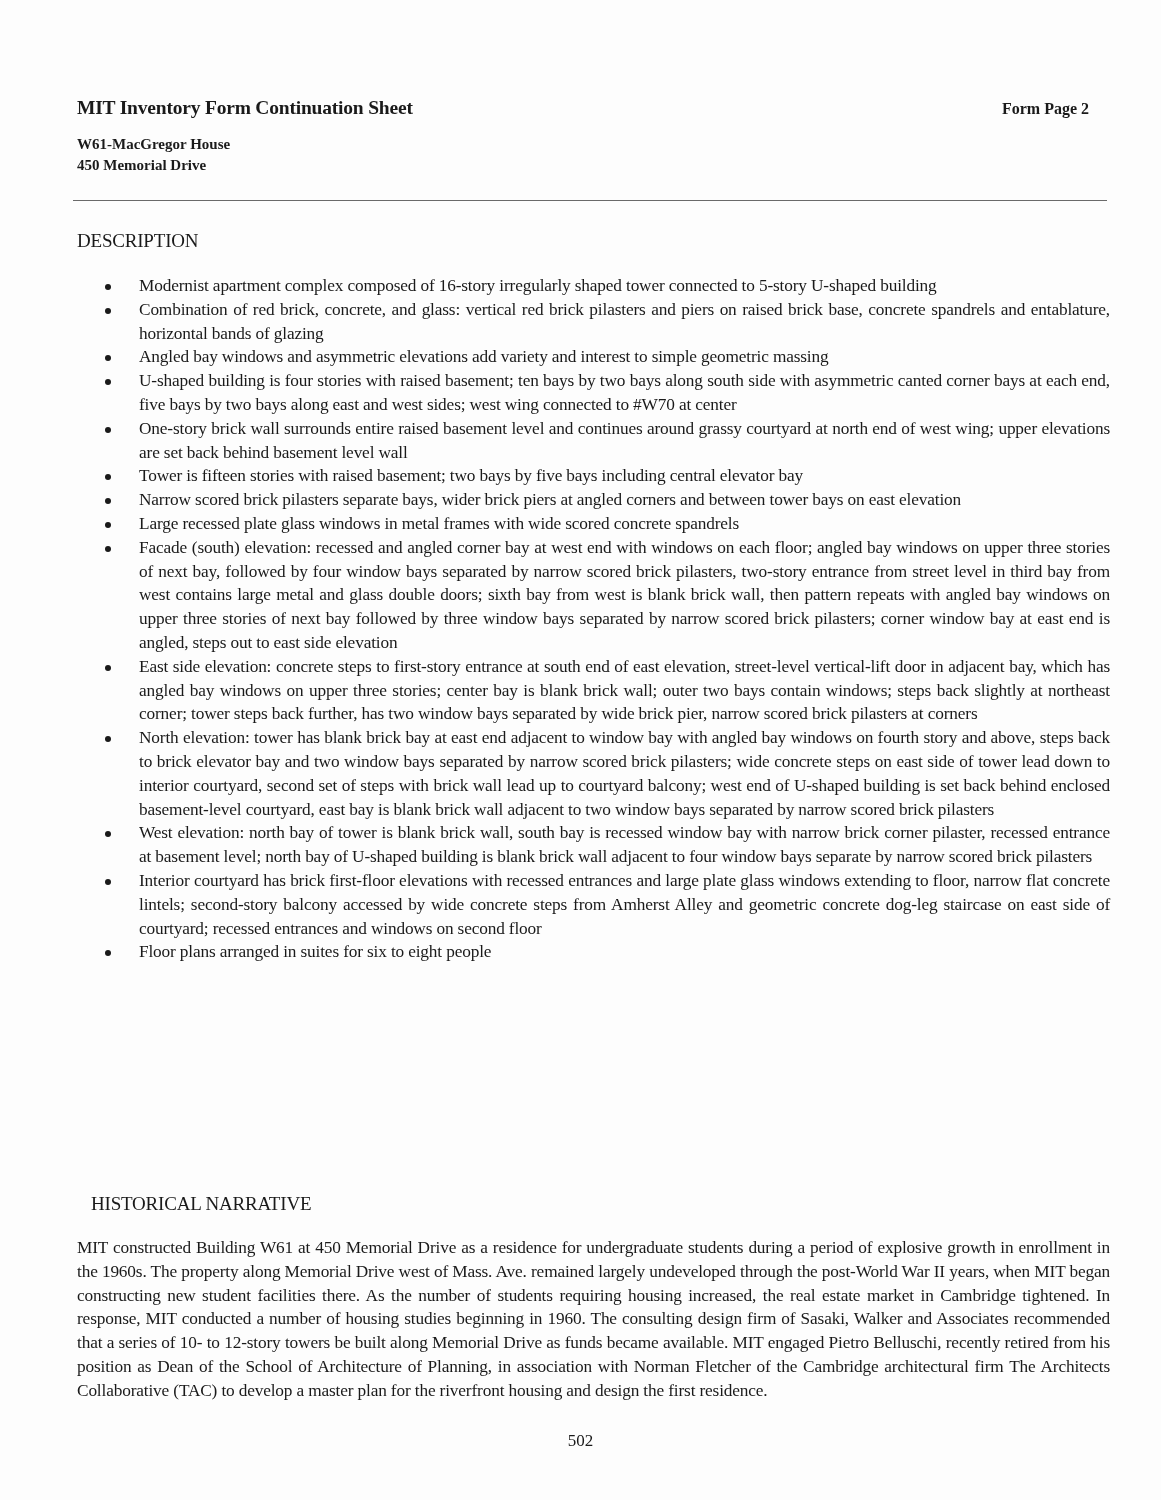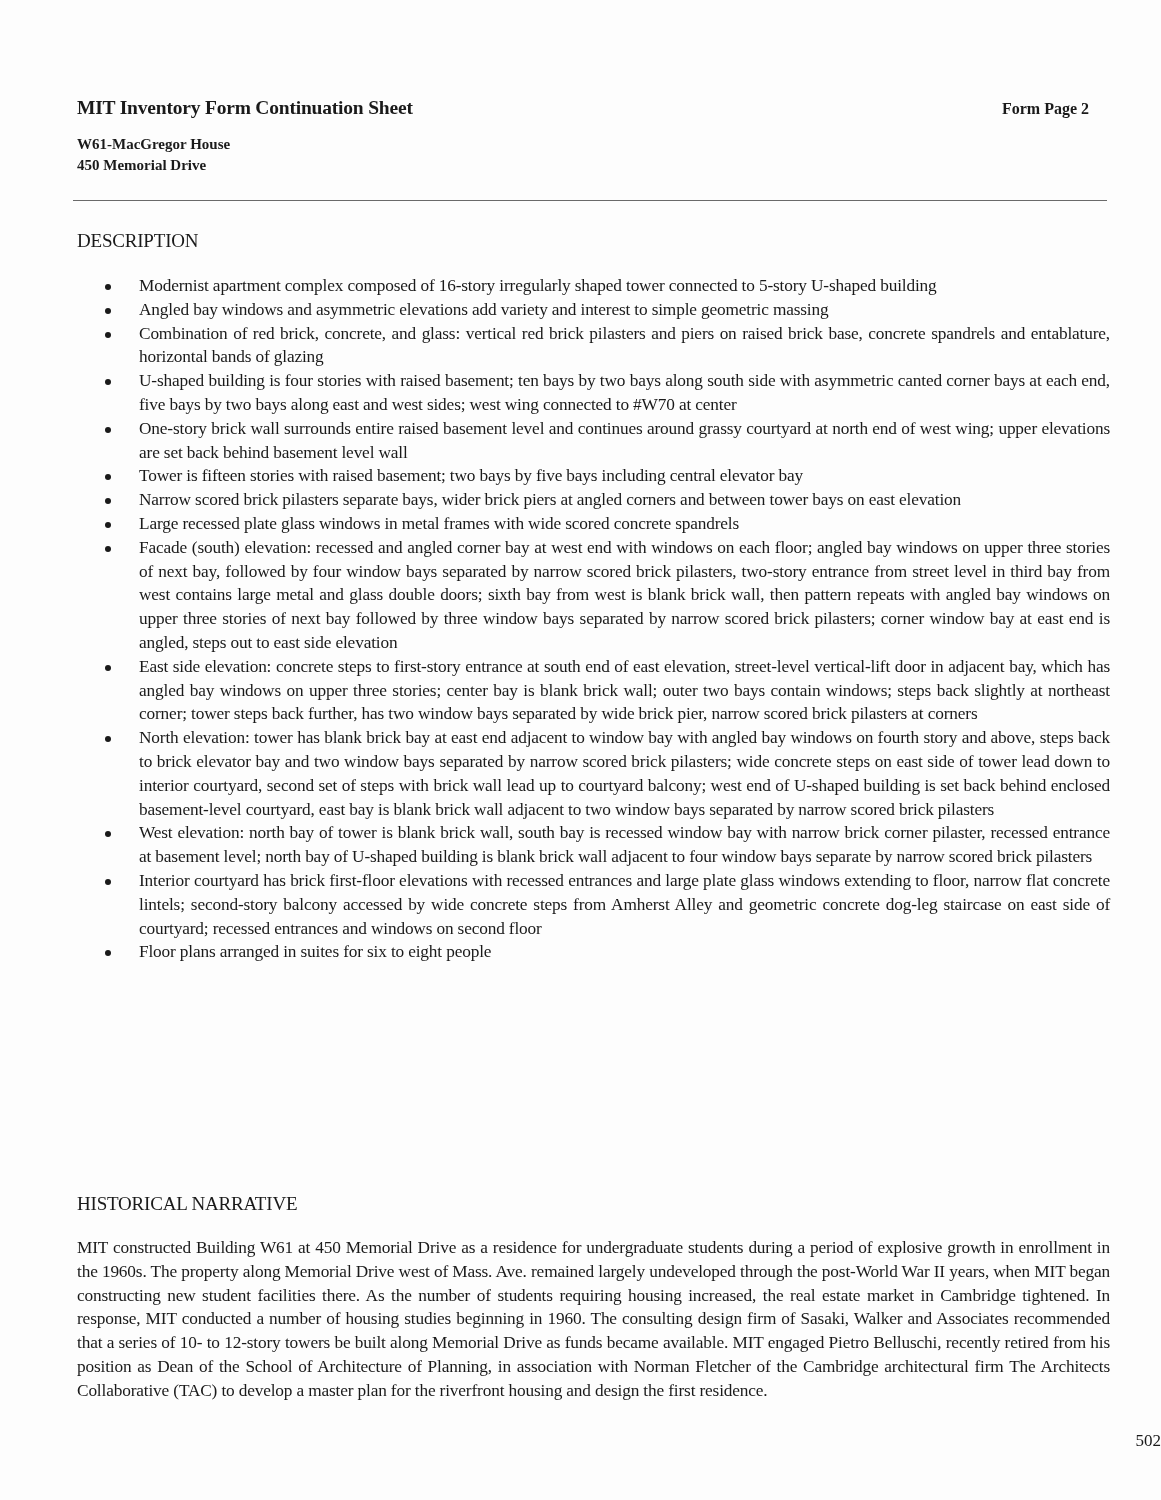--- a/index.html
+++ b/index.html
@@ -53,21 +53,21 @@
       border-top: 1.5px solid #6a6a6a;
     }
     .section-heading {
       position: absolute;
       left: 77px;
       font-size: 19px;
       font-weight: normal;
       letter-spacing: -0.2px;
     }
     #desc-heading { top: 230px; }
-    #hist-heading { top: 1193px; }
+    #hist-heading { top: 1193px; margin-left: 14px; }
 
     .bullets {
       position: absolute;
       left: 102px;
       top: 274px;
       width: 1008px;
       margin: 0;
       padding: 0;
       list-style: none;
       font-size: 17.3px;
@@ -99,42 +99,42 @@
       line-height: 23.8px;
       text-align: justify;
       letter-spacing: -0.15px;
       margin: 0;
     }
     .page-number {
       position: absolute;
       left: 0;
       width: 1161px;
       top: 1431px;
-      text-align: right;
+      text-align: center;
       font-size: 17px;
     }
   </style>
 </head>
 <body>
 
 <div class="page">
   <div class="header-title">MIT Inventory Form Continuation Sheet</div>
   <div class="header-formpage">Form Page 2</div>
   <div class="header-sub">
     <div>W61-MacGregor House</div>
     <div>450 Memorial Drive</div>
   </div>
   <div class="header-rule"></div>
 
   <div class="section-heading" id="desc-heading">DESCRIPTION</div>
 
   <ul class="bullets">
     <li><span class="bullet-dot"></span><span>Modernist apartment complex composed of 16-story irregularly shaped tower connected to 5-story U-shaped building</span></li>
+    <li><span class="bullet-dot"></span><span>Combination of red brick, concrete, and glass: vertical red brick pilasters and piers on raised brick base, concrete spandrels and entablature, horizontal bands of glazing</span></li>
     <li><span class="bullet-dot"></span><span>Angled bay windows and asymmetric elevations add variety and interest to simple geometric massing</span></li>
-    <li><span class="bullet-dot"></span><span>Combination of red brick, concrete, and glass: vertical red brick pilasters and piers on raised brick base, concrete spandrels and entablature, horizontal bands of glazing</span></li>
     <li><span class="bullet-dot"></span><span>U-shaped building is four stories with raised basement; ten bays by two bays along south side with asymmetric canted corner bays at each end, five bays by two bays along east and west sides; west wing connected to #W70 at center</span></li>
     <li><span class="bullet-dot"></span><span>One-story brick wall surrounds entire raised basement level and continues around grassy courtyard at north end of west wing; upper elevations are set back behind basement level wall</span></li>
     <li><span class="bullet-dot"></span><span>Tower is fifteen stories with raised basement; two bays by five bays including central elevator bay</span></li>
     <li><span class="bullet-dot"></span><span>Narrow scored brick pilasters separate bays, wider brick piers at angled corners and between tower bays on east elevation</span></li>
     <li><span class="bullet-dot"></span><span>Large recessed plate glass windows in metal frames with wide scored concrete spandrels</span></li>
     <li><span class="bullet-dot"></span><span>Facade (south) elevation: recessed and angled corner bay at west end with windows on each floor; angled bay windows on upper three stories of next bay, followed by four window bays separated by narrow scored brick pilasters, two-story entrance from street level in third bay from west contains large metal and glass double doors; sixth bay from west is blank brick wall, then pattern repeats with angled bay windows on upper three stories of next bay followed by three window bays separated by narrow scored brick pilasters; corner window bay at east end is angled, steps out to east side elevation</span></li>
     <li><span class="bullet-dot"></span><span>East side elevation: concrete steps to first-story entrance at south end of east elevation, street-level vertical-lift door in adjacent bay, which has angled bay windows on upper three stories; center bay is blank brick wall; outer two bays contain windows; steps back slightly at northeast corner; tower steps back further, has two window bays separated by wide brick pier, narrow scored brick pilasters at corners</span></li>
     <li><span class="bullet-dot"></span><span>North elevation: tower has blank brick bay at east end adjacent to window bay with angled bay windows on fourth story and above, steps back to brick elevator bay and two window bays separated by narrow scored brick pilasters; wide concrete steps on east side of tower lead down to interior courtyard, second set of steps with brick wall lead up to courtyard balcony; west end of U-shaped building is set back behind enclosed basement-level courtyard, east bay is blank brick wall adjacent to two window bays separated by narrow scored brick pilasters</span></li>
     <li><span class="bullet-dot"></span><span>West elevation: north bay of tower is blank brick wall, south bay is recessed window bay with narrow brick corner pilaster, recessed entrance at basement level; north bay of U-shaped building is blank brick wall adjacent to four window bays separate by narrow scored brick pilasters</span></li>
     <li><span class="bullet-dot"></span><span>Interior courtyard has brick first-floor elevations with recessed entrances and large plate glass windows extending to floor, narrow flat concrete lintels; second-story balcony accessed by wide concrete steps from Amherst Alley and geometric concrete dog-leg staircase on east side of courtyard; recessed entrances and windows on second floor</span></li>

